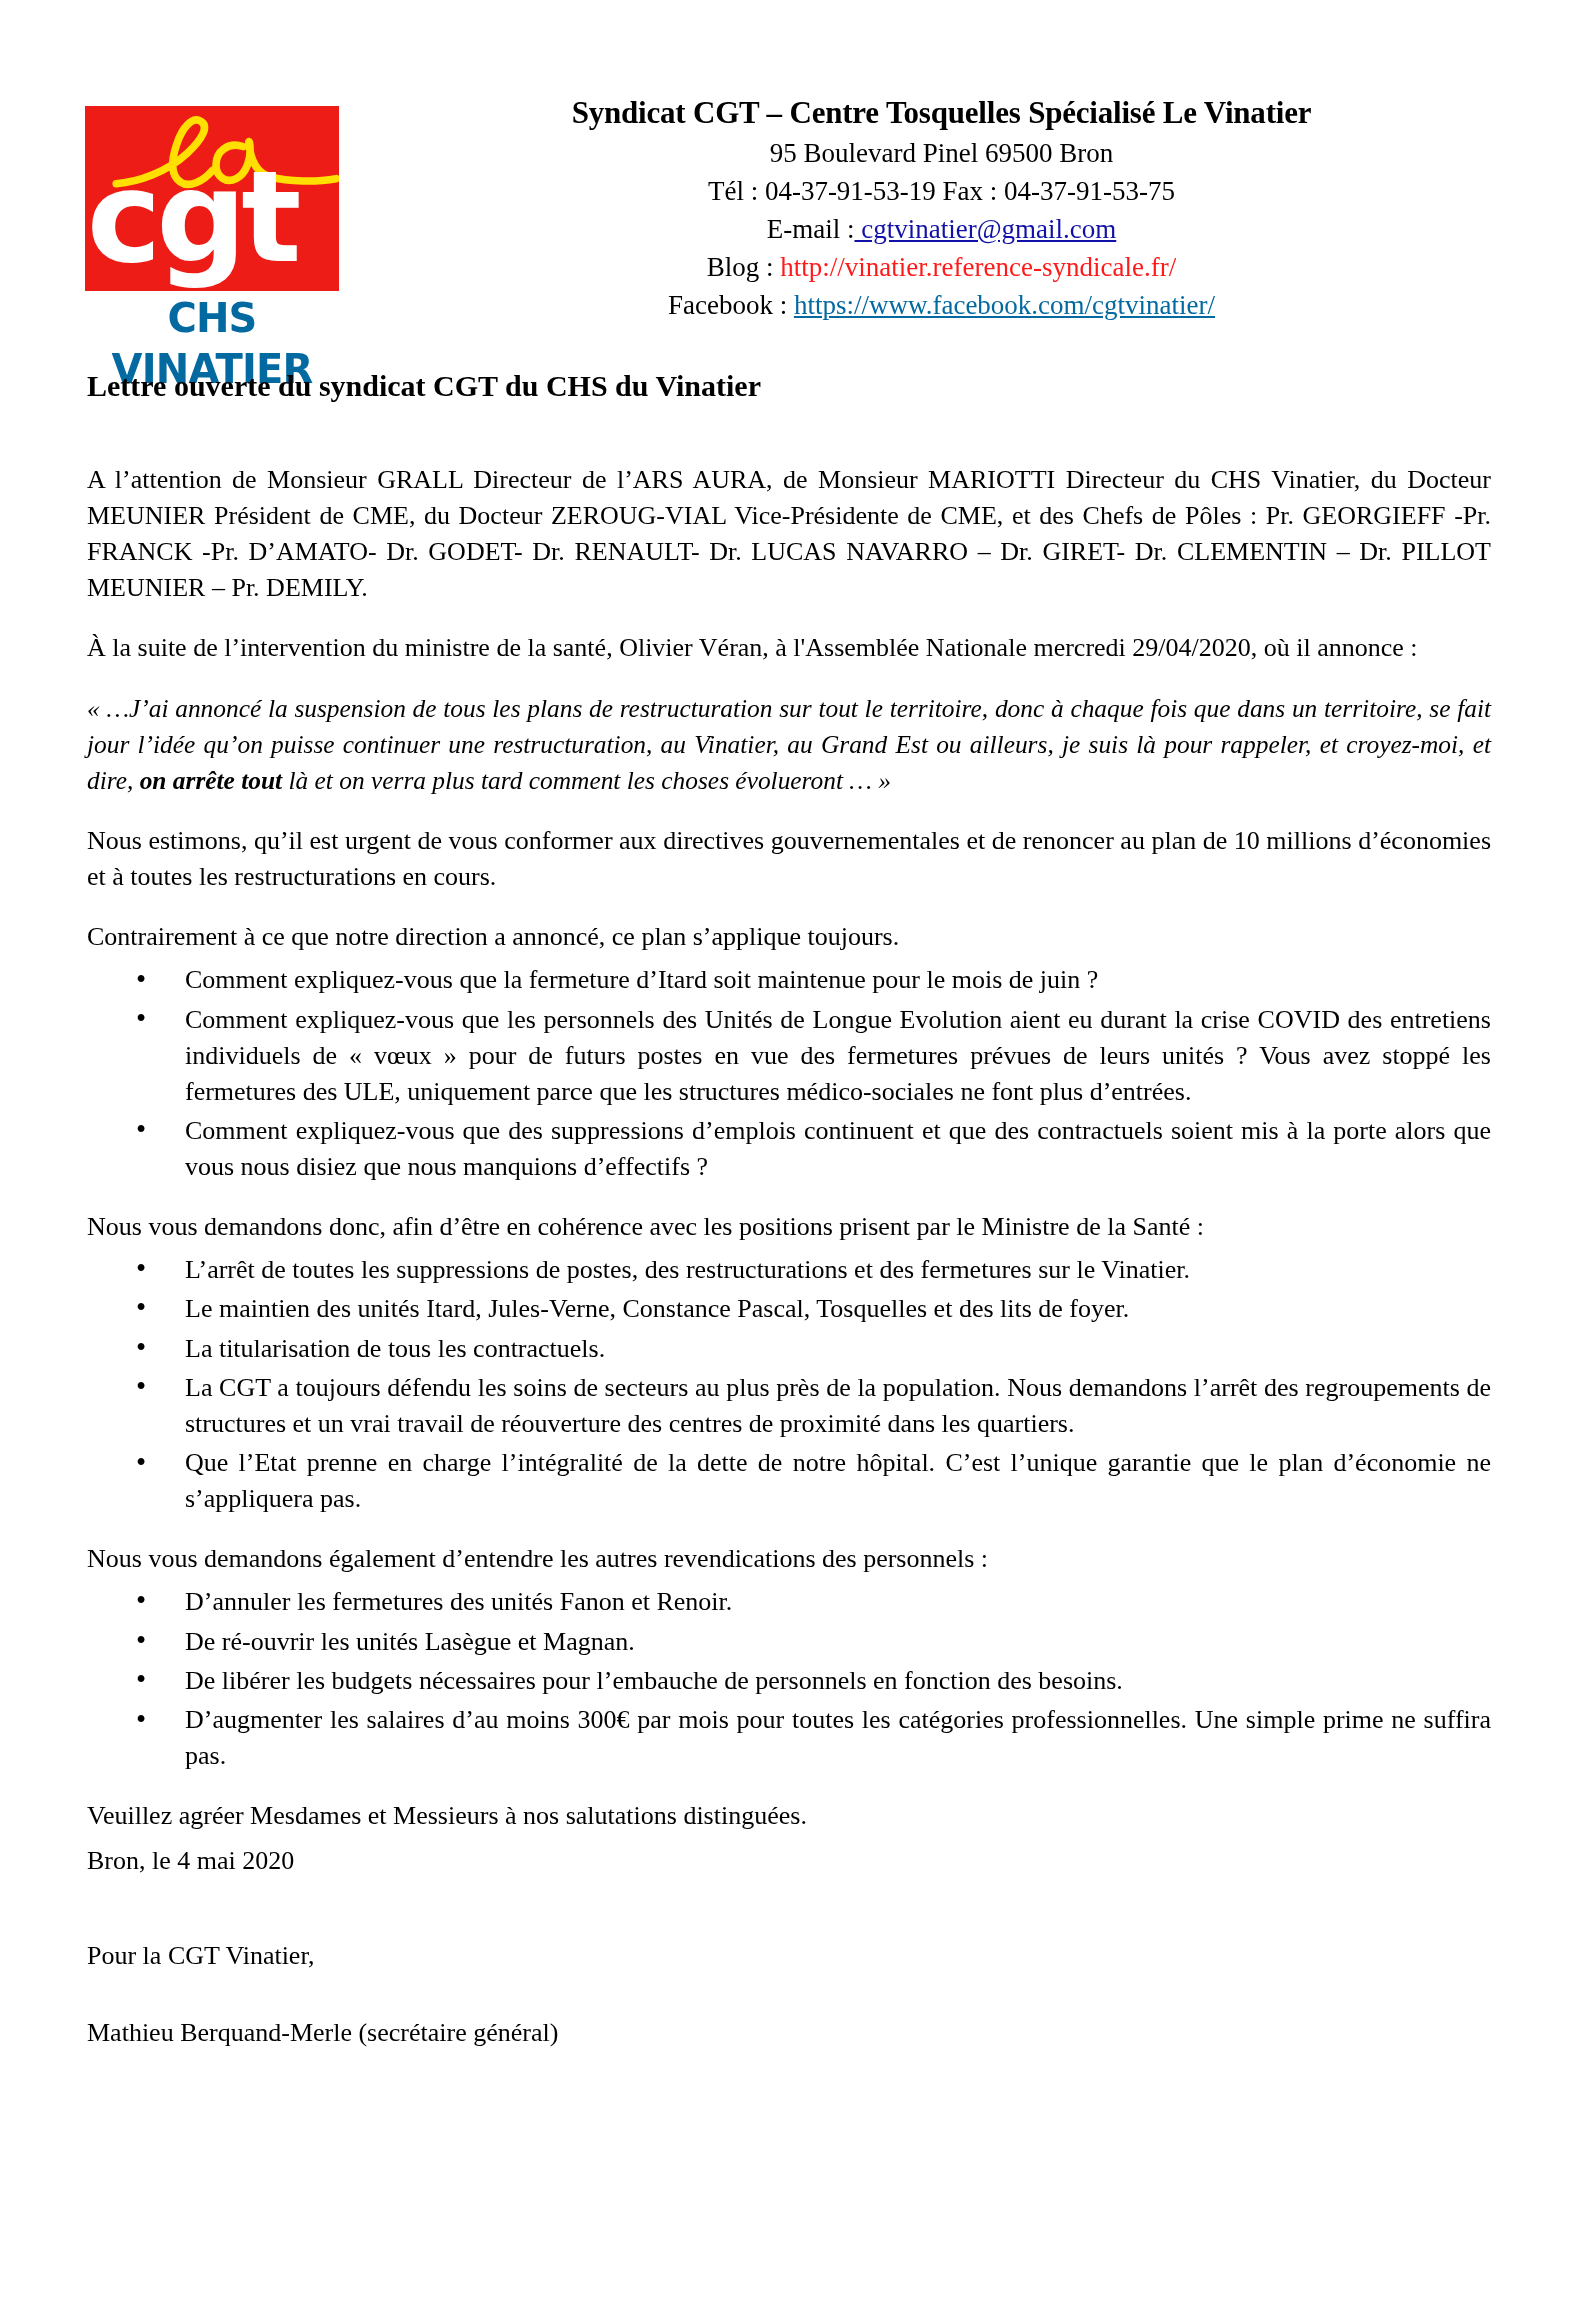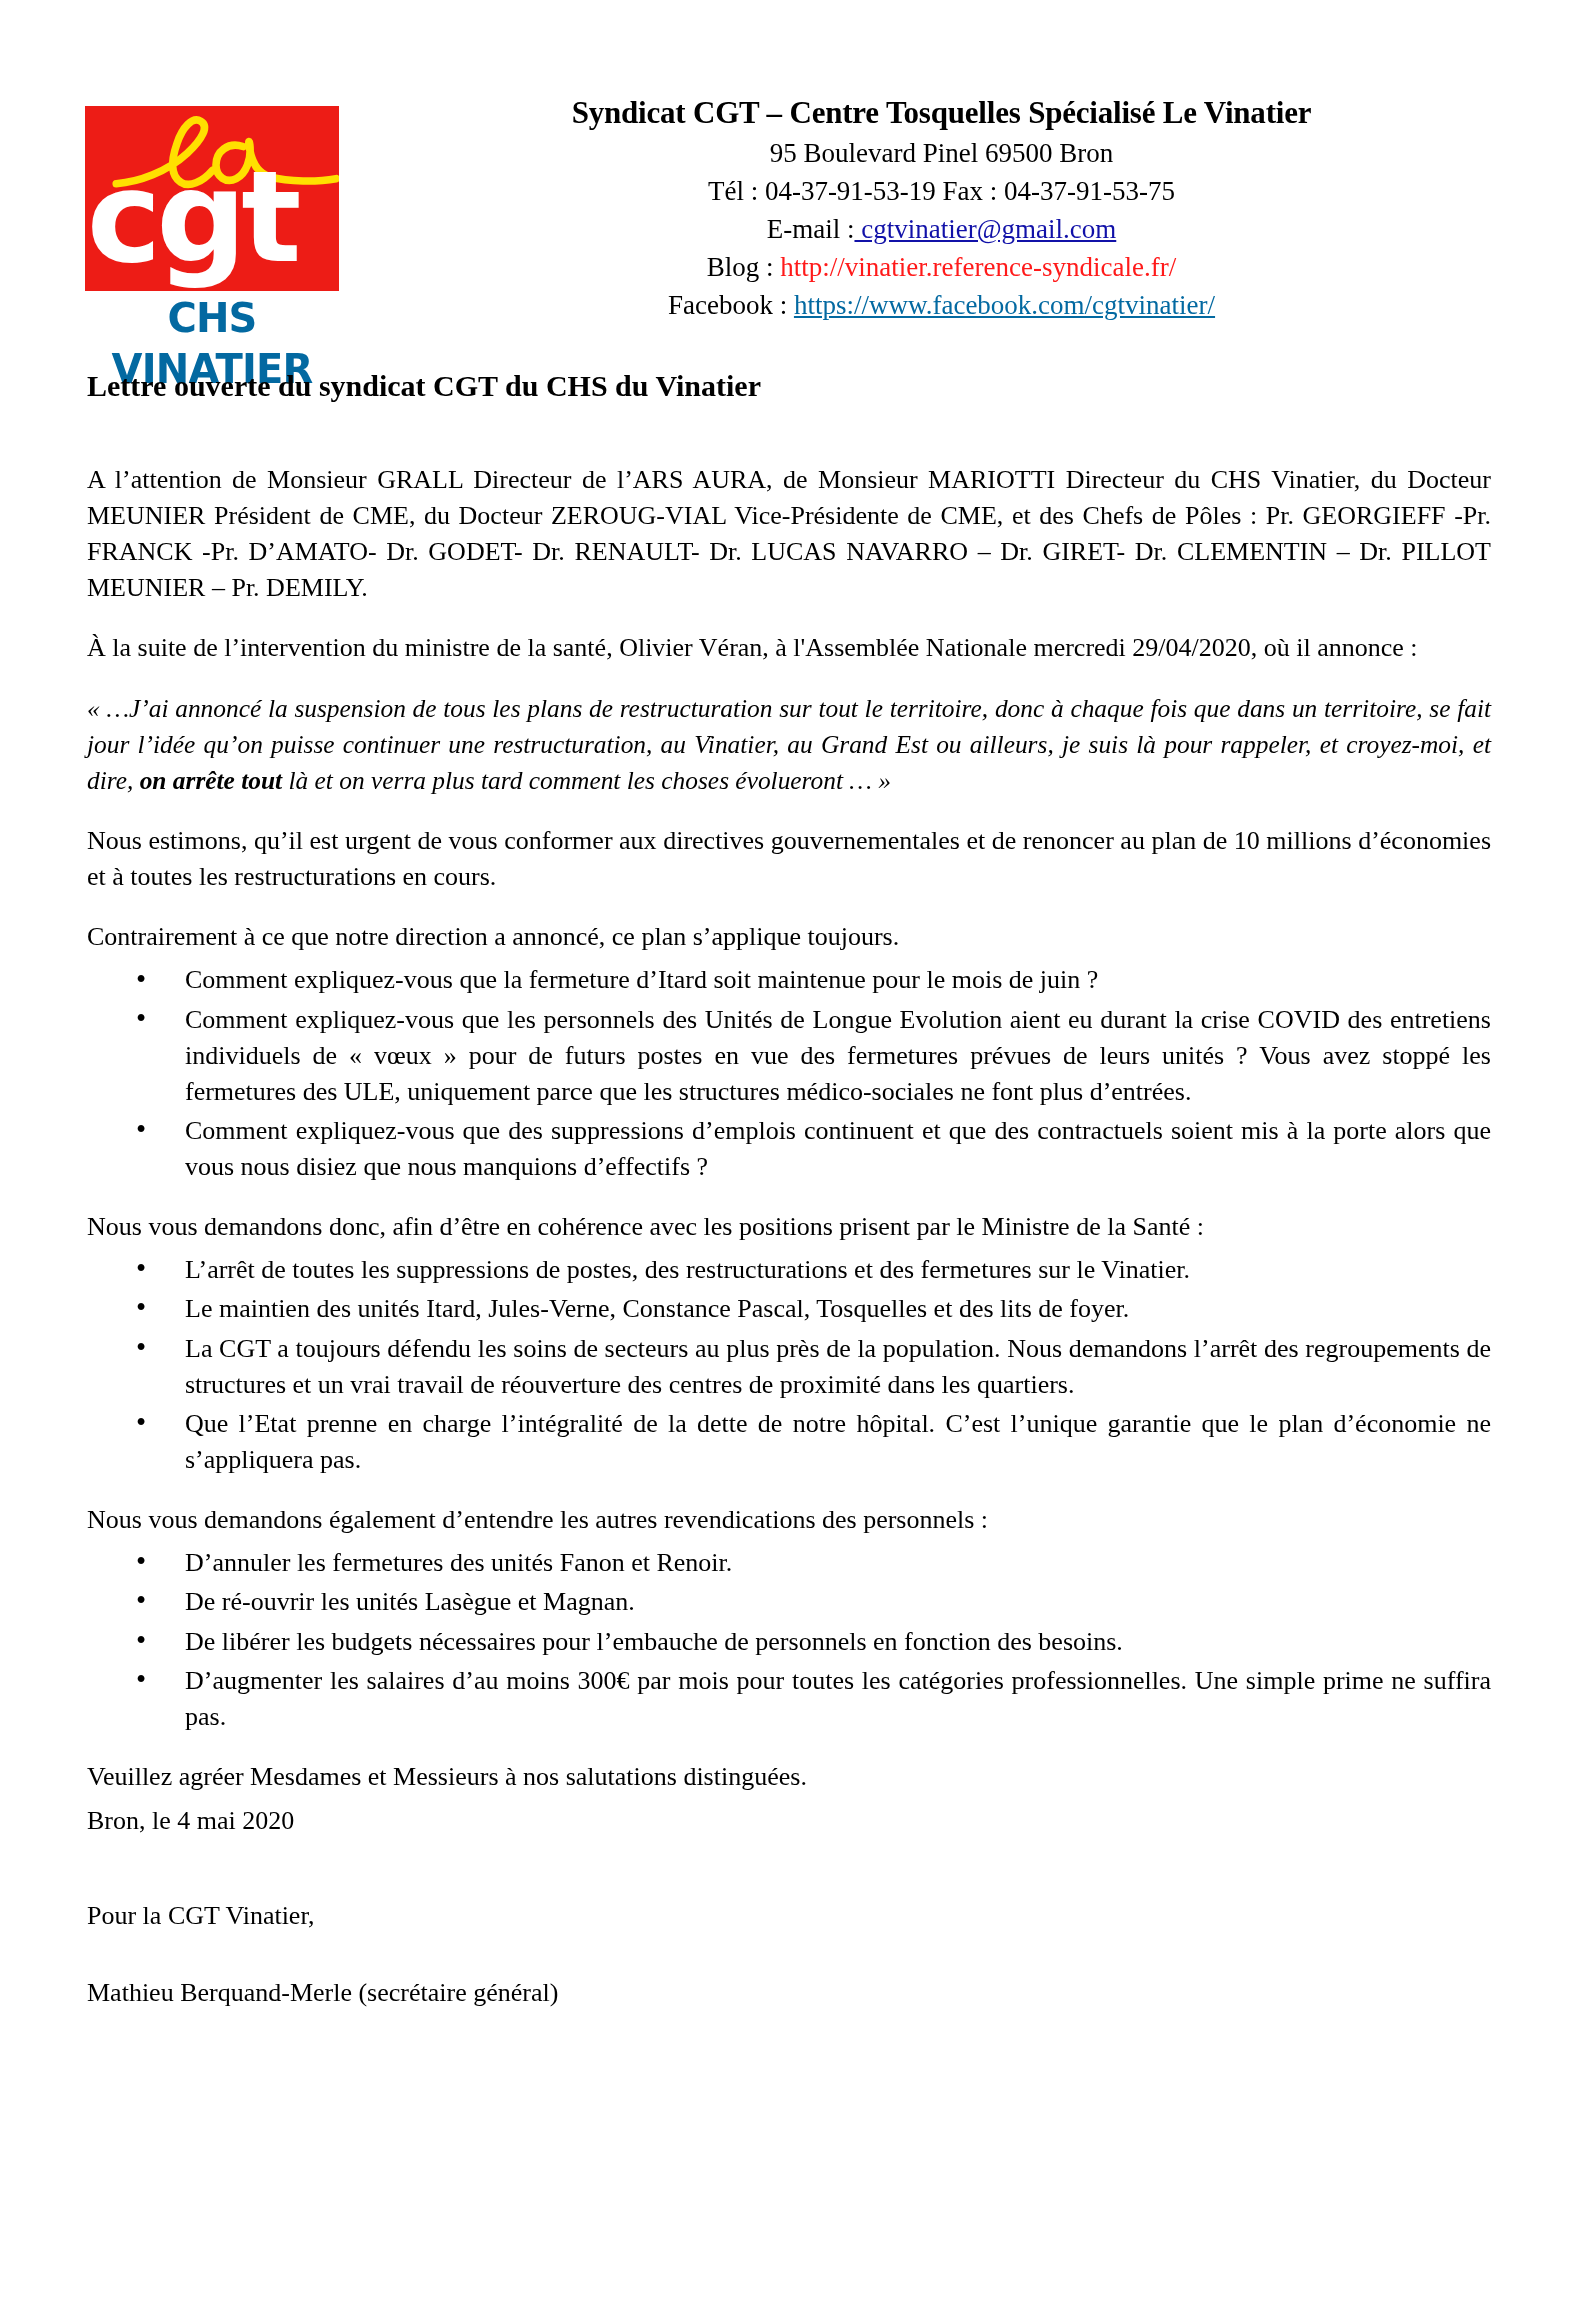--- a/index.html
+++ b/index.html
@@ -225,20 +225,21 @@
       <li>Comment expliquez-vous que la fermeture d’Itard soit maintenue pour le mois de juin ?</li>
       <li>Comment expliquez-vous que les personnels des Unités de Longue Evolution aient eu durant la crise COVID des entretiens individuels de « vœux » pour de futurs postes en vue des fermetures prévues de leurs unités ? Vous avez stoppé les fermetures des ULE, uniquement parce que les structures médico-sociales ne font plus d’entrées.</li>
       <li>Comment expliquez-vous que des suppressions d’emplois continuent et que des contractuels soient mis à la porte alors que vous nous disiez que nous manquions d’effectifs ?</li>
     </ul>
 
     <p class="para tight">Nous vous demandons donc, afin d’être en cohérence avec les positions prisent par le Ministre de la Santé :</p>
 
     <ul class="bullets">
       <li>L’arrêt de toutes les suppressions de postes, des restructurations et des fermetures sur le Vinatier.</li>
       <li>Le maintien des unités Itard, Jules-Verne, Constance Pascal, Tosquelles et des lits de foyer.</li>
+      <li>La titularisation de tous les contractuels.</li>
       <li>La CGT a toujours défendu les soins de secteurs au plus près de la population. Nous demandons l’arrêt des regroupements de structures et un vrai travail de réouverture des centres de proximité dans les quartiers.</li>
       <li>Que l’Etat prenne en charge l’intégralité de la dette de notre hôpital. C’est l’unique garantie que le plan d’économie ne s’appliquera pas.</li>
     </ul>
 
     <p class="para tight">Nous vous demandons également d’entendre les autres revendications des personnels :</p>
 
     <ul class="bullets">
       <li>D’annuler les fermetures des unités Fanon et Renoir.</li>
       <li>De ré-ouvrir les unités Lasègue et Magnan.</li>
       <li>De libérer les budgets nécessaires pour l’embauche de personnels en fonction des besoins.</li>

